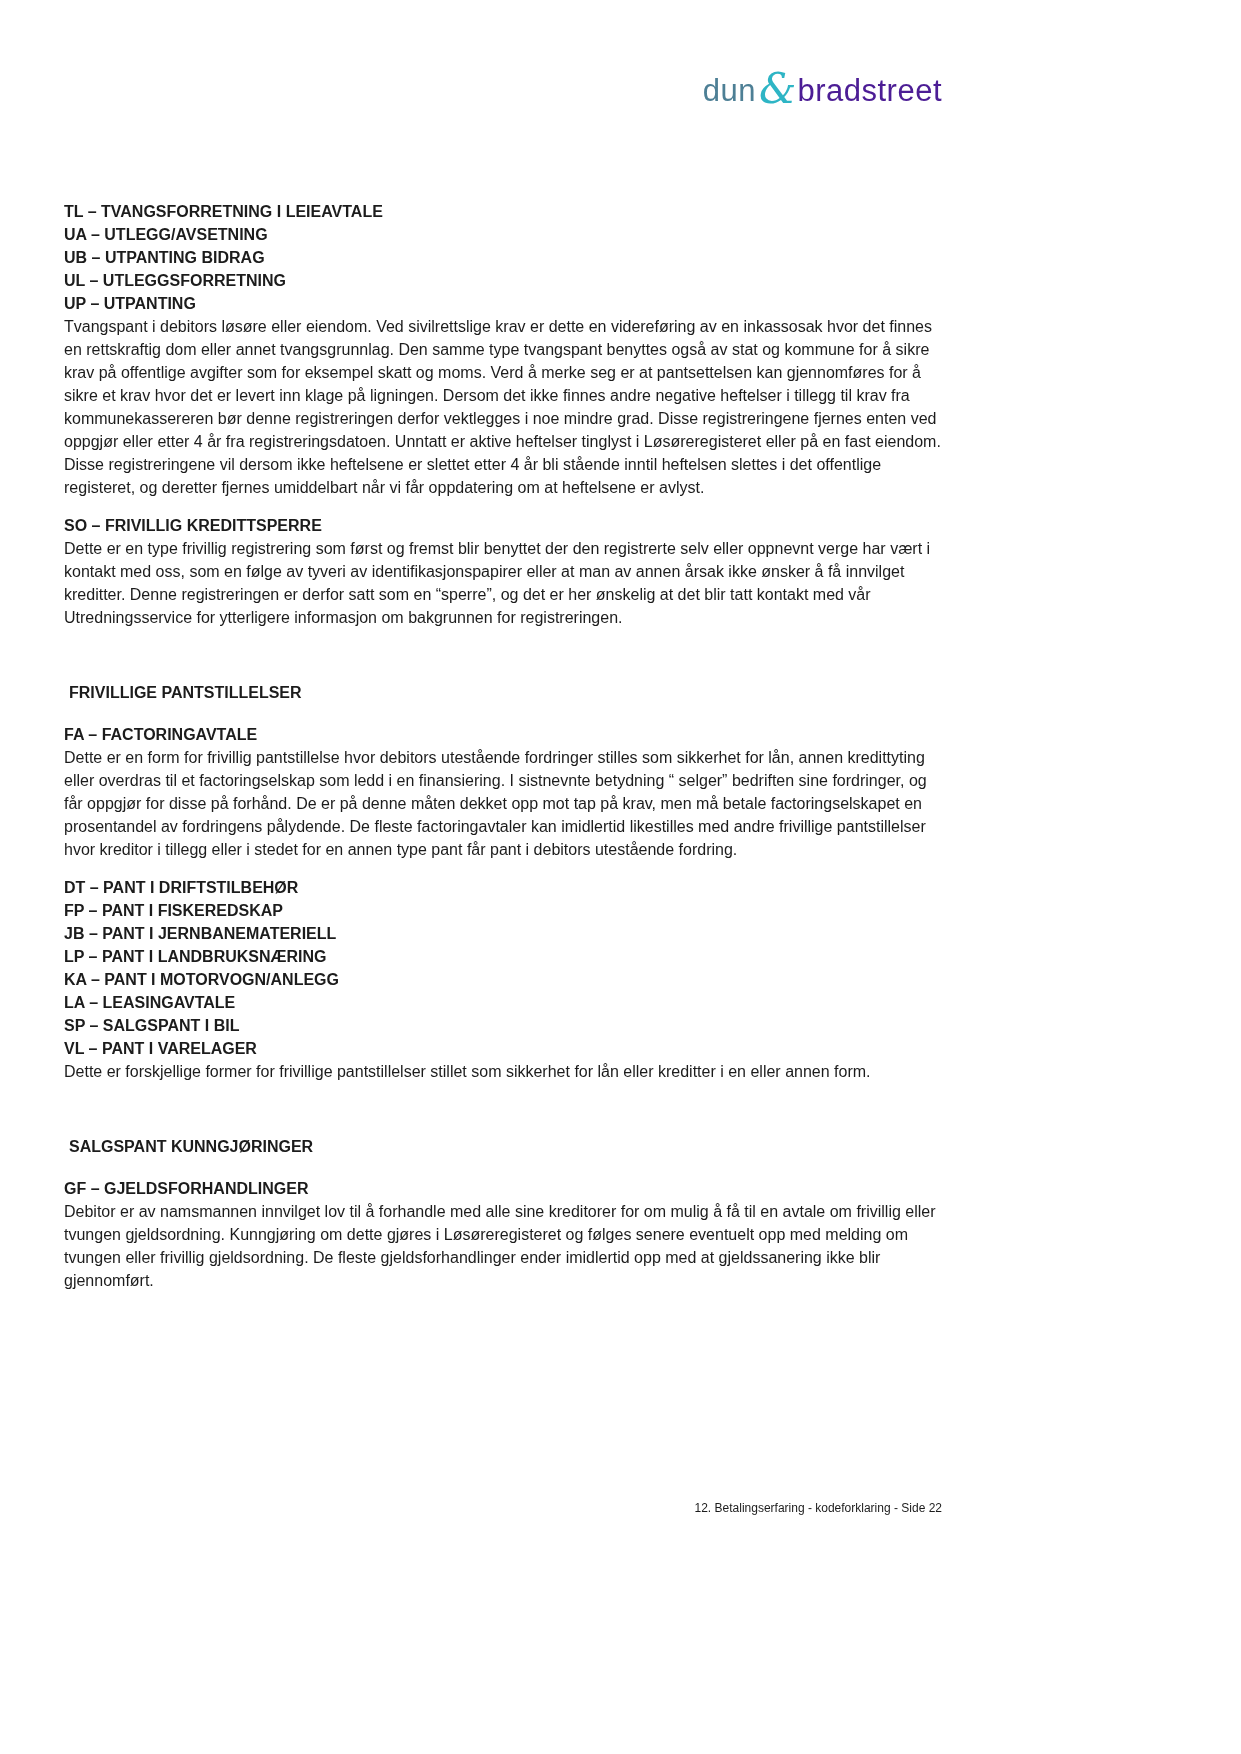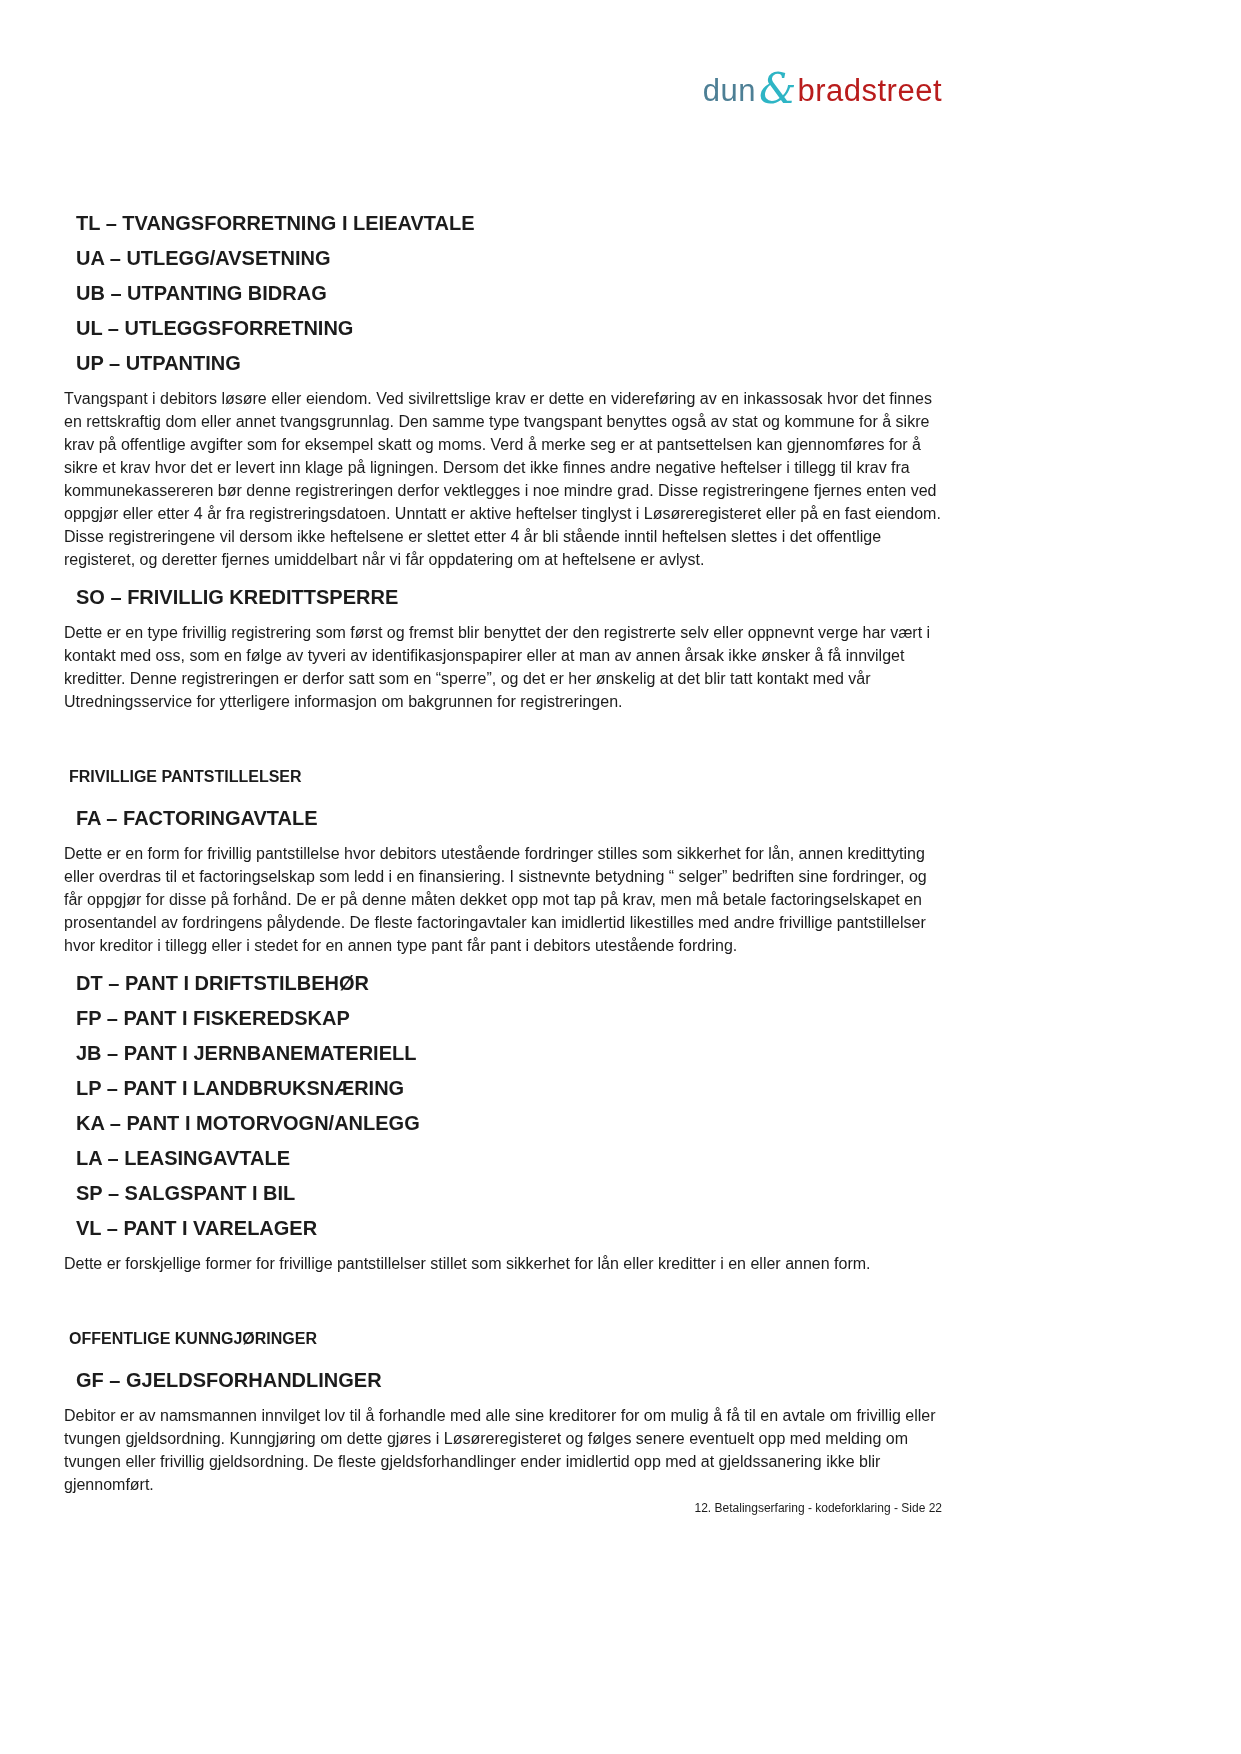--- a/index.html
+++ b/index.html
@@ -37,22 +37,22 @@
   .content {
     position: absolute;
     left: 64px;
     top: 200px;
     width: 884px;
     font-size: 16px;
     line-height: 23px;
   }
   .code-block { margin: 0 0 15px 0; }
   .code-heading {
-    margin: 12px;
-    font-size: 20px;
+    margin: 0;
+    font-size: 16px;
     line-height: 23px;
     font-weight: bold;
   }
   .body-text {
     margin: 0;
     font-size: 16px;
     line-height: 23px;
   }
   .section-title {
     margin: 52px 0 19px 5px;
@@ -71,21 +71,21 @@
   }
 </style>
 </head>
 <body>
 
 <div class="page">
 
   <header class="logo-row">
     <span class="logo-word" style="color: rgb(77, 127, 149);">dun</span>
     <span class="logo-amp" style="color: rgb(46, 181, 197);">&amp;</span>
-    <span class="logo-word" style="color: #b91c1c;">bradstreet</span>
+    <span class="logo-word" style="color: #4c1d95;">bradstreet</span>
   </header>
 
   <main class="content" id="content">
       <div class="code-block">
         <h3 class="code-heading">TL – TVANGSFORRETNING I LEIEAVTALE</h3>
         <h3 class="code-heading">UA – UTLEGG/AVSETNING</h3>
         <h3 class="code-heading">UB – UTPANTING BIDRAG</h3>
         <h3 class="code-heading">UL – UTLEGGSFORRETNING</h3>
         <h3 class="code-heading">UP – UTPANTING</h3>
         <p class="body-text">Tvangspant i debitors løsøre eller eiendom. Ved sivilrettslige krav er dette en videreføring av en inkassosak hvor det finnes en rettskraftig dom eller annet tvangsgrunnlag. Den samme type tvangspant benyttes også av stat og kommune for å sikre krav på offentlige avgifter som for eksempel skatt og moms. Verd å merke seg er at pantsettelsen kan gjennomføres for å sikre et krav hvor det er levert inn klage på ligningen. Dersom det ikke finnes andre negative heftelser i tillegg til krav fra kommunekassereren bør denne registreringen derfor vektlegges i noe mindre grad. Disse registreringene fjernes enten ved oppgjør eller etter 4 år fra registreringsdatoen. Unntatt er aktive heftelser tinglyst i Løsøreregisteret eller på en fast eiendom. Disse registreringene vil dersom ikke heftelsene er slettet etter 4 år bli stående inntil heftelsen slettes i det offentlige registeret, og deretter fjernes umiddelbart når vi får oppdatering om at heftelsene er avlyst.</p>
@@ -103,21 +103,21 @@
         <h3 class="code-heading">DT – PANT I DRIFTSTILBEHØR</h3>
         <h3 class="code-heading">FP – PANT I FISKEREDSKAP</h3>
         <h3 class="code-heading">JB – PANT I JERNBANEMATERIELL</h3>
         <h3 class="code-heading">LP – PANT I LANDBRUKSNÆRING</h3>
         <h3 class="code-heading">KA – PANT I MOTORVOGN/ANLEGG</h3>
         <h3 class="code-heading">LA – LEASINGAVTALE</h3>
         <h3 class="code-heading">SP – SALGSPANT I BIL</h3>
         <h3 class="code-heading">VL – PANT I VARELAGER</h3>
         <p class="body-text">Dette er forskjellige former for frivillige pantstillelser stillet som sikkerhet for lån eller kreditter i en eller annen form.</p>
       </div>
-      <h2 class="section-title">OFFENTLIGE KUNNGJØRINGER</h2>
+      <h2 class="section-title">SALGSPANT KUNNGJØRINGER</h2>
       <div class="code-block">
         <h3 class="code-heading">GF – GJELDSFORHANDLINGER</h3>
         <p class="body-text">Debitor er av namsmannen innvilget lov til å forhandle med alle sine kreditorer for om mulig å få til en avtale om frivillig eller tvungen gjeldsordning. Kunngjøring om dette gjøres i Løsøreregisteret og følges senere eventuelt opp med melding om tvungen eller frivillig gjeldsordning. De fleste gjeldsforhandlinger ender imidlertid opp med at gjeldssanering ikke blir gjennomført.</p>
       </div>
     </main>
 
   <footer class="footer">
     <span>12. Betalingserfaring - kodeforklaring - Side 22</span>
   </footer>
 

